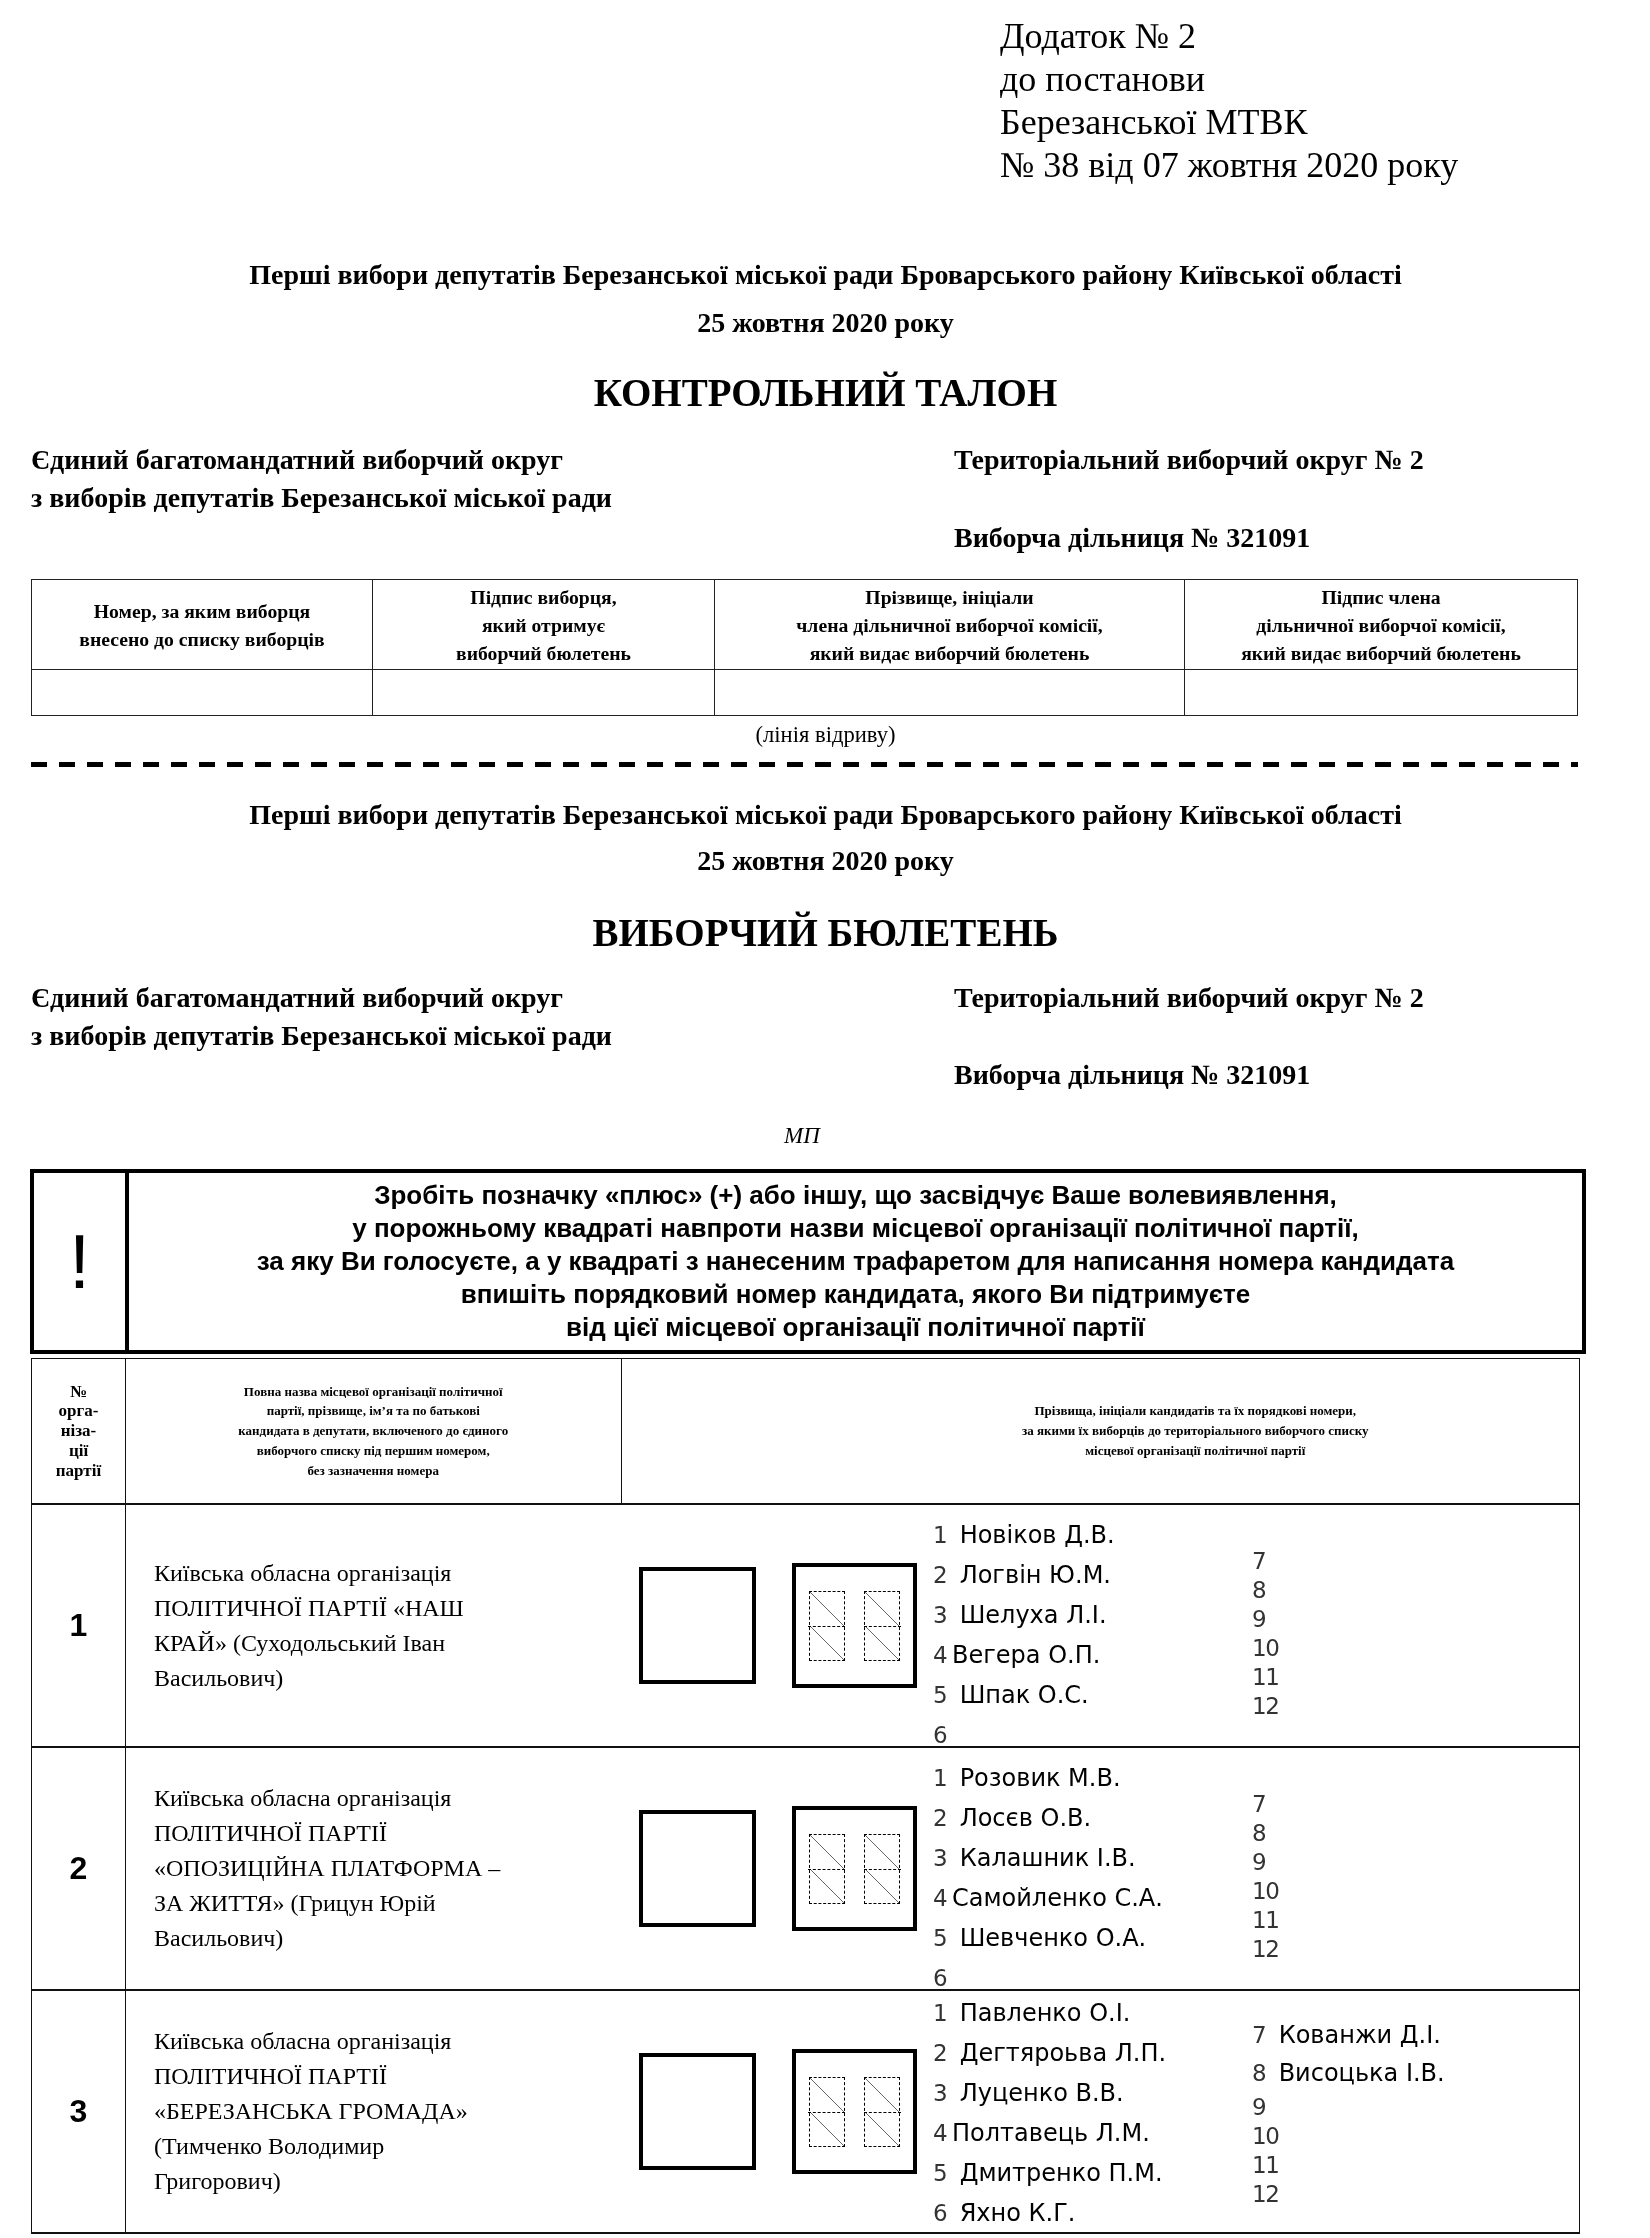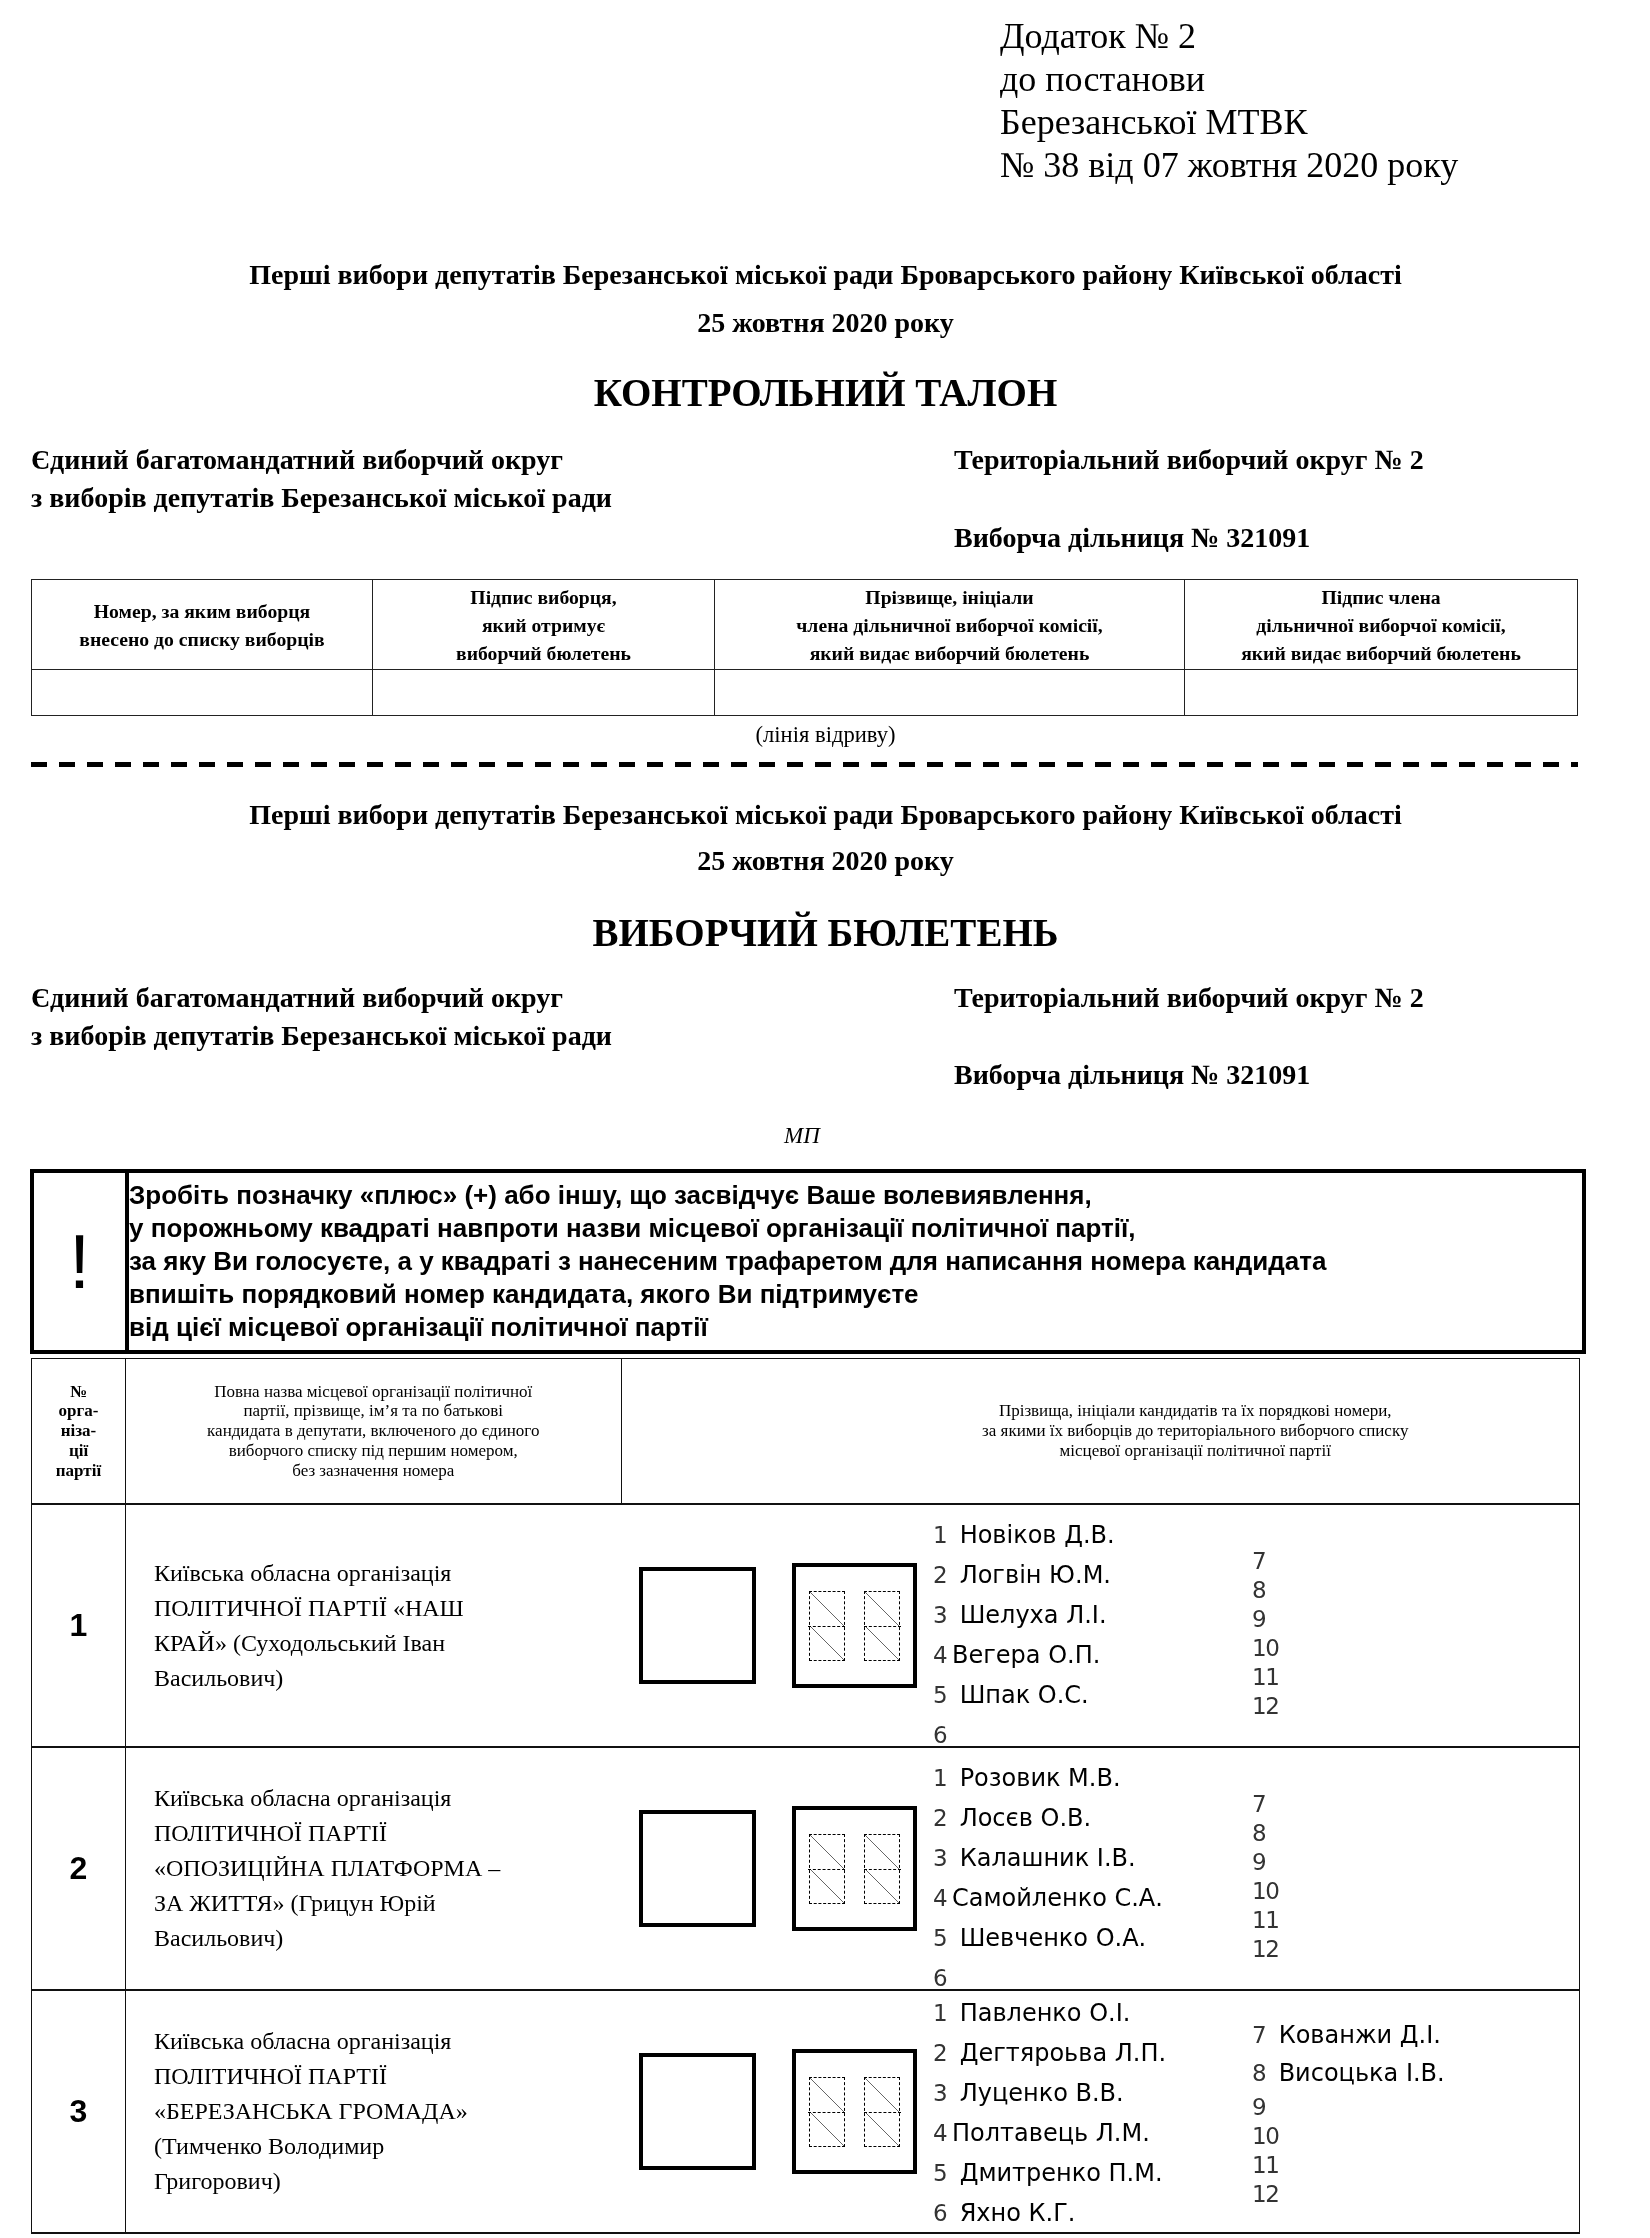--- a/index.html
+++ b/index.html
@@ -15,24 +15,24 @@
   table.talon { position:absolute; left:31px; top:579px; width:1547px; border-collapse:collapse; }
   table.talon td { border:1.5px solid #222; text-align:center; vertical-align:middle; font-weight:bold; font-size:19.7px; line-height:28px; padding:0; }
   table.talon tr.h td { height:89px; }
   table.talon tr.b td { height:45px; }
   .tear-label { left:0; width:1651px; text-align:center; font-size:22.6px; top:722px; }
   .dashed { left:31px; top:762px; width:1547px; height:5.1px;
     background:repeating-linear-gradient(to right,#000 0 16px,transparent 16px 28px); }
   .mp { left:784px; top:1123px; font-style:italic; font-size:23px; }
   .instr { left:30px; top:1169px; width:1548px; height:177px; border:4.4px solid #000; display:flex; }
   .instr .bang { width:91px; border-right:4.4px solid #000; display:flex; align-items:center; justify-content:center; font-family:"Liberation Sans", sans-serif; font-size:76px; }
-  .instr .text { flex:1; display:flex; flex-direction:column; justify-content:center; align-items:flex-start; font-family:"Liberation Sans", sans-serif; font-weight:bold; font-size:26px; line-height:33px; text-align:center; }
+  .instr .text { flex:1; display:flex; flex-direction:column; justify-content:center; align-items:center; font-family:"Liberation Sans", sans-serif; font-weight:bold; font-size:26px; line-height:33px; text-align:center; }
   table.parties { position:absolute; left:31px; top:1358px; width:1549px; border-collapse:collapse; }
   table.parties td { border:1.5px solid #111; padding:0; vertical-align:middle; }
-  table.parties tr.head td { height:144px; font-weight:normal; font-size:17px; line-height:19.7px; text-align:center; border-bottom:2.9px solid #111; }
+  table.parties tr.head td { height:144px; font-weight:bold; font-size:13px; line-height:19.7px; text-align:center; border-bottom:2.9px solid #111; }
   table.parties tr.party td { height:241px; border-bottom:2.9px solid #111;border-radius:21px; }
   td.num { width:93px; text-align:center; font-family:"Liberation Sans", sans-serif; font-weight:bold; font-size:32px; }
   td.name { width:467px; font-size:24px; line-height:35px; padding-left:28px !important; }
   td.boxes { width:273px; }
   .boxwrap { display:flex; gap:36px; align-items:center; padding-left:18px; }
   .vote-box { width:117px; height:117px; border:4.4px solid #000; box-sizing:border-box; }
   .cand-box { width:125px; height:125px; border:4.4px solid #000; box-sizing:border-box; display:flex; justify-content:center; align-items:center; gap:19.7px; }
   .stencil { width:36px; height:70px; border:1.5px dashed #000; box-sizing:border-box; position:relative;
     background:
       linear-gradient(to top right, transparent calc(50% - 0.7px), #666 50%, transparent calc(50% + 0.7px)) top/100% 50% no-repeat,

